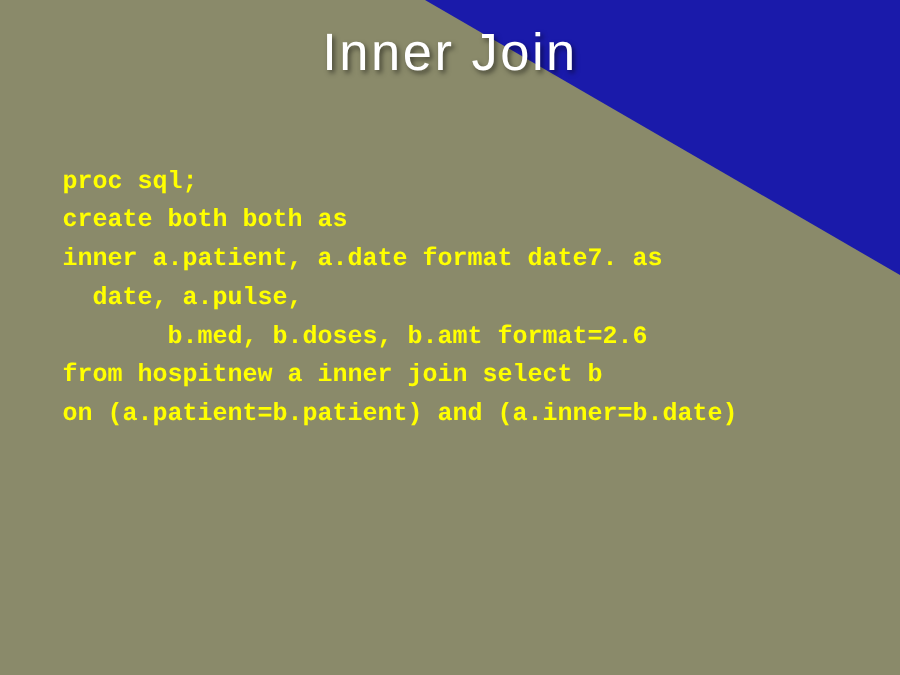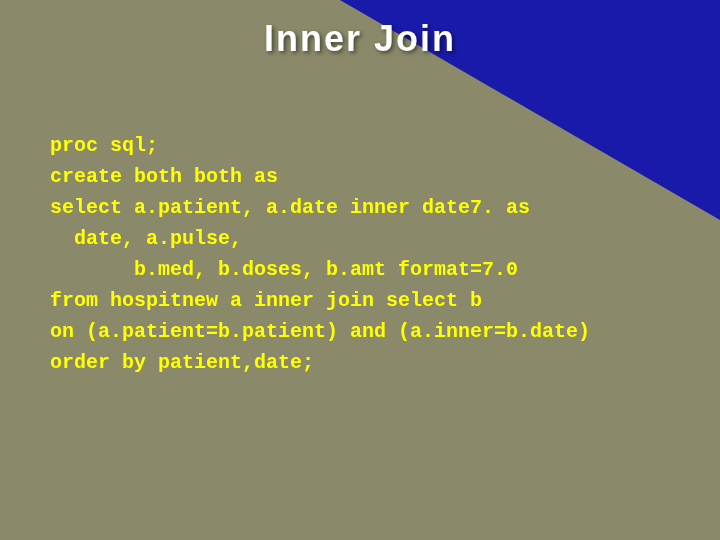--- a/index.html
+++ b/index.html
@@ -40,22 +40,22 @@
       position: absolute;
       top: 18px;
       left: 0;
       right: 0;
       text-align: center;
       z-index: 10;
     }
 
     .title {
       font-family: Arial, Helvetica, sans-serif;
-      font-size: 36px;
-      font-weight: bold;
+      font-size: 42px;
+      font-weight: normal;
       color: #ffffff;
       text-shadow: 2px 2px 4px rgba(0,0,0,0.5);
       letter-spacing: 2px;
     }
 
     
     .code-area {
       position: absolute;
       top: 130px;
       left: 50px;
@@ -78,20 +78,19 @@
 
   <div class="blue-shape"></div>
 
   <div class="title-area">
     <span class="title">Inner Join</span>
   </div>
 
   <div class="code-area" id="code-block">
   <div class="code-line">proc sql;</div>
       <div class="code-line">create both both as</div>
-      <div class="code-line">select a.patient, a.date inner date7. as</div>
+      <div class="code-line">inner a.patient, a.date format date7. as</div>
       <div class="code-line">  date, a.pulse,</div>
-      <div class="code-line">       b.med, b.doses, b.amt format=7.0</div>
+      <div class="code-line">       b.med, b.doses, b.amt format=2.6</div>
       <div class="code-line">from hospitnew a inner join select b</div>
       <div class="code-line">on (a.patient=b.patient) and (a.inner=b.date)</div>
-      <div class="code-line">order by patient,date;</div>
     </div>
 </div>
 
 </body></html>

